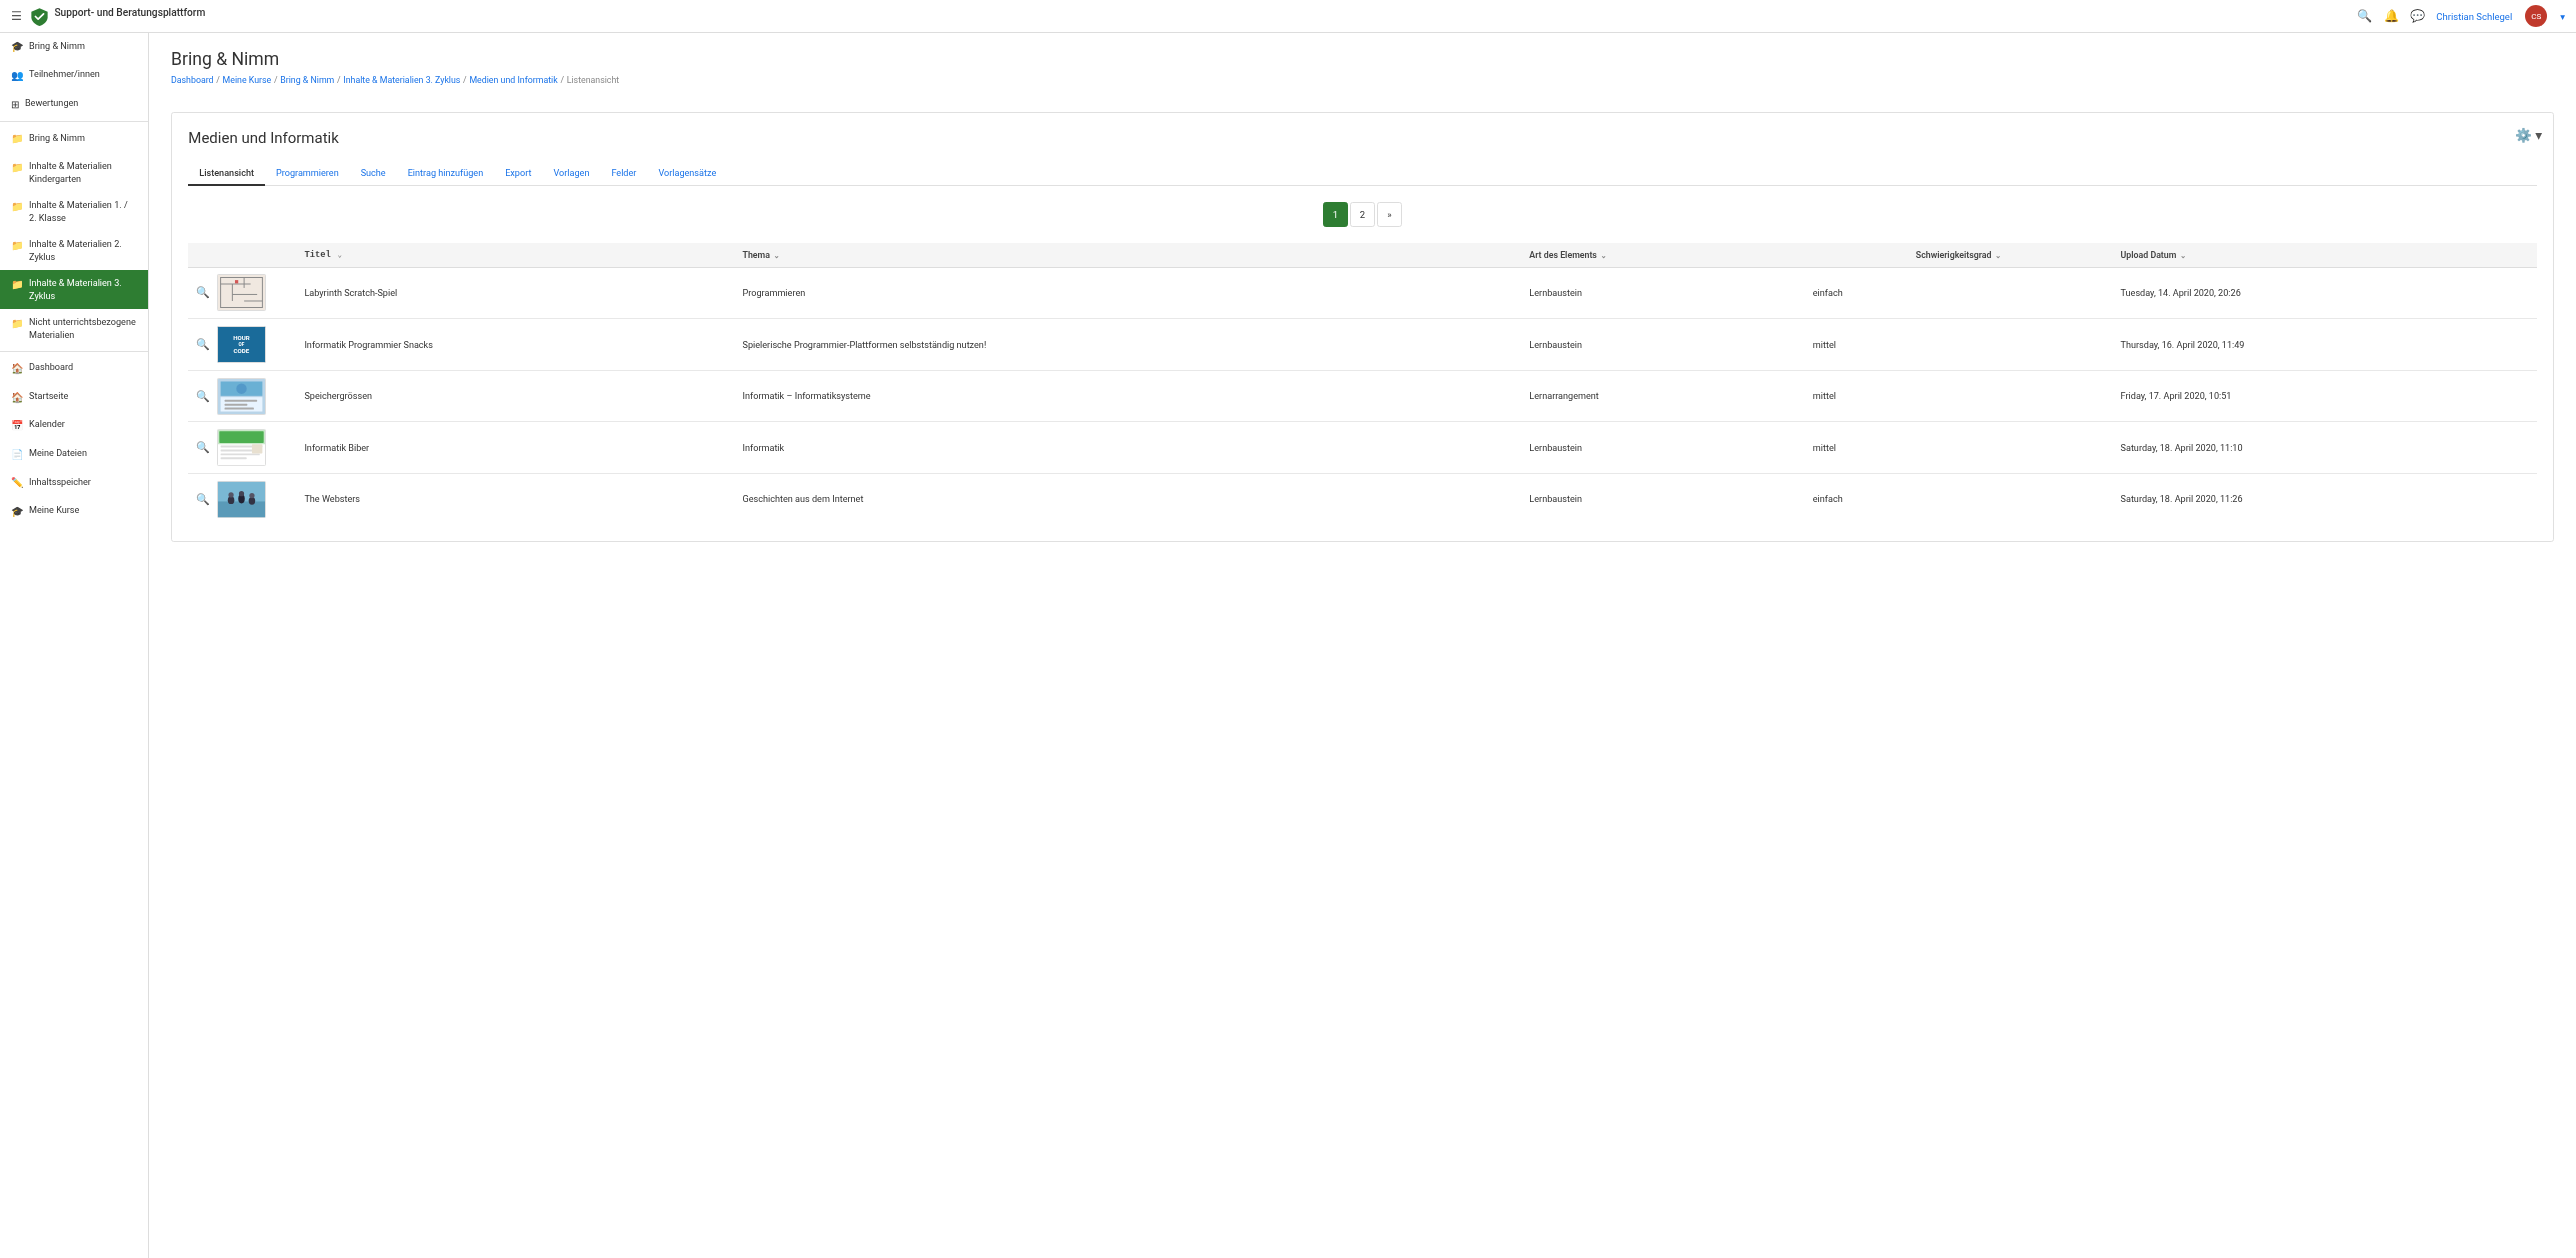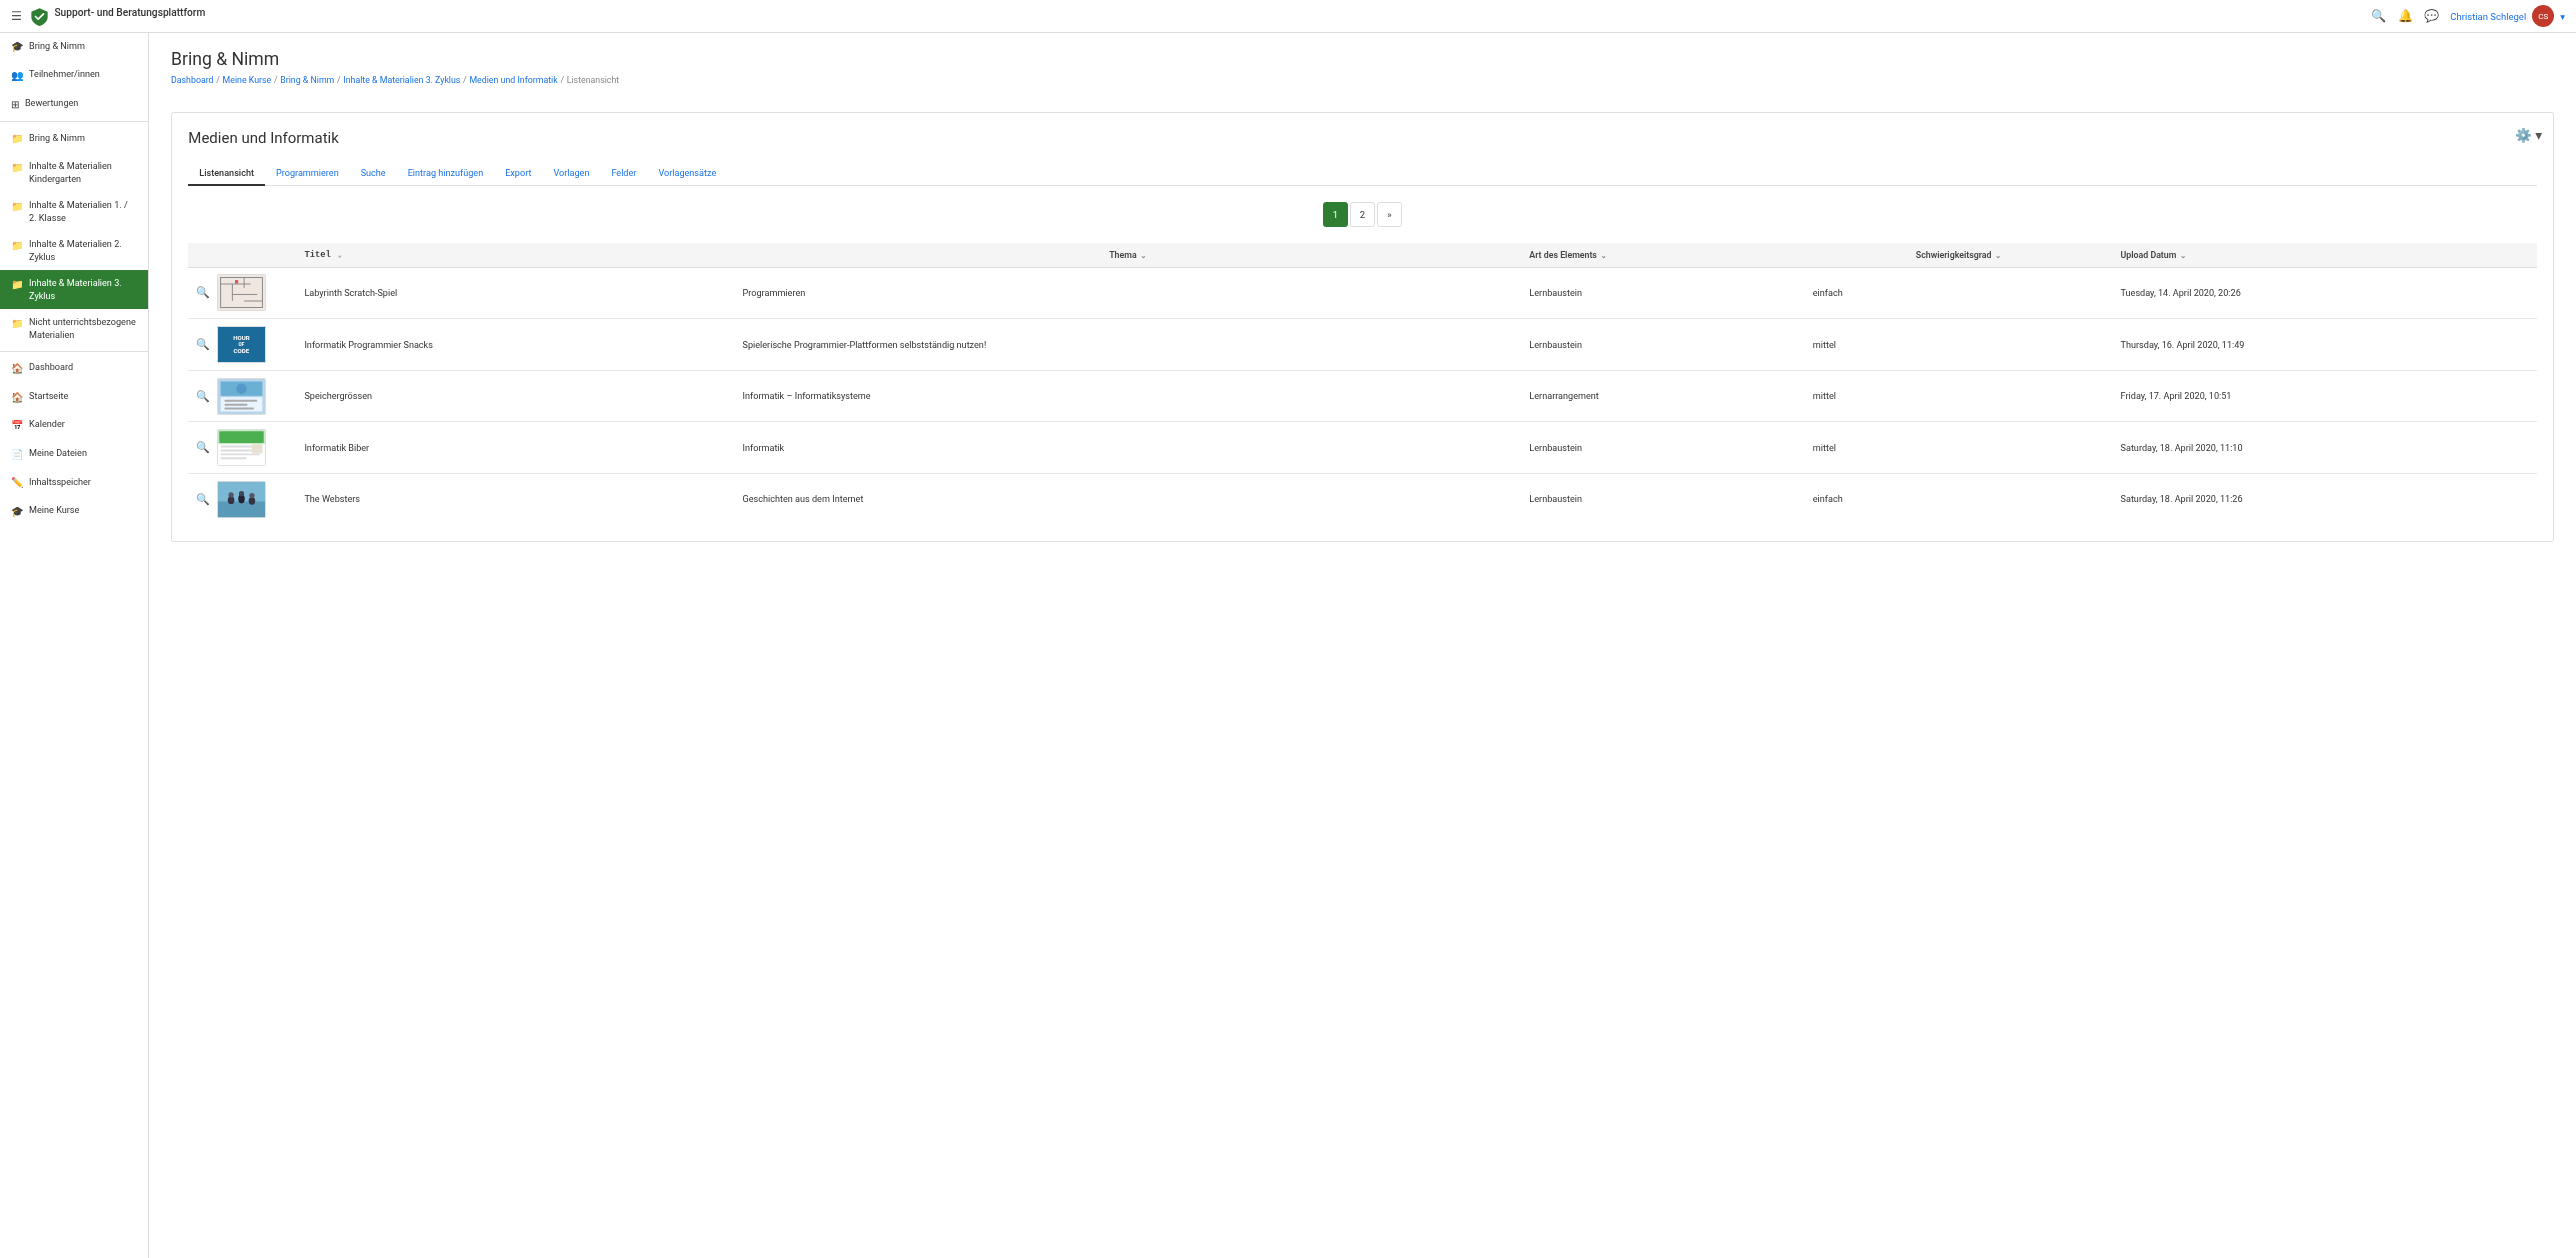--- a/index.html
+++ b/index.html
@@ -8,21 +8,21 @@
     
     .top-nav {
       display: flex; align-items: center; height: 33px; background: #fff;
       border-bottom: 0.7px solid #ddd; padding: 0 11px; flex-shrink: 0;
     }
     .hamburger { font-size: 12.2px; color: #555; cursor: pointer; margin-right: 8.1px; }
     .nav-logo { display: flex; gap: 5.4px; font-size: 10.2px; font-weight: 500; color: #333; }
     .logo-shield { width: 19px; height: 19px; }
     .nav-right { margin-left: auto; display: flex; align-items: center; gap: 11px; }
     .nav-icon { font-size: 12.2px; color: #555; cursor: pointer; }
-    .nav-user { display: flex; align-items: center; gap: 6px; color: #1a73e8; cursor: pointer; font-size: 9.5px; }
+    .nav-user { display: flex; align-items: center; gap: 13px; color: #1a73e8; cursor: pointer; font-size: 9.5px; }
     .avatar { width: 22px; height: 22px; border-radius: 50%; background: #c0392b; display: flex; align-items: center; justify-content: center; color: #fff; font-size: 8.1px; overflow: hidden; }
 
     
     .main-layout { display: flex; flex: 1; overflow: hidden; }
 
     
     .sidebar {
       width: 149px; min-width: 149px; background: #fff; border-right: 0.7px solid #ddd;
       overflow-y: auto; flex-shrink: 0;
     }
@@ -257,21 +257,21 @@
         <div class="page-btn">»</div>
       </div>
 
       <table class="data-table">
         <thead>
           <tr>
             <th style="width:108px;"></th>
             <th style="cursor:pointer;font-family:Liberation Mono, monospace;">
               Titel <span class="sort-arrow">⌄</span>
             </th>
-            <th style="cursor:pointer;text-align:center;">
+            <th style="cursor:pointer;">
               Thema <span class="sort-arrow">⌄</span>
             </th>
             <th style="cursor:pointer;">
               Art des Elements <span class="sort-arrow">⌄</span>
             </th>
             <th style="cursor:pointer;text-align:center;">
               Schwierigkeitsgrad <span class="sort-arrow">⌄</span>
             </th>
             <th style="cursor:pointer;">
               Upload Datum <span class="sort-arrow">⌄</span>

